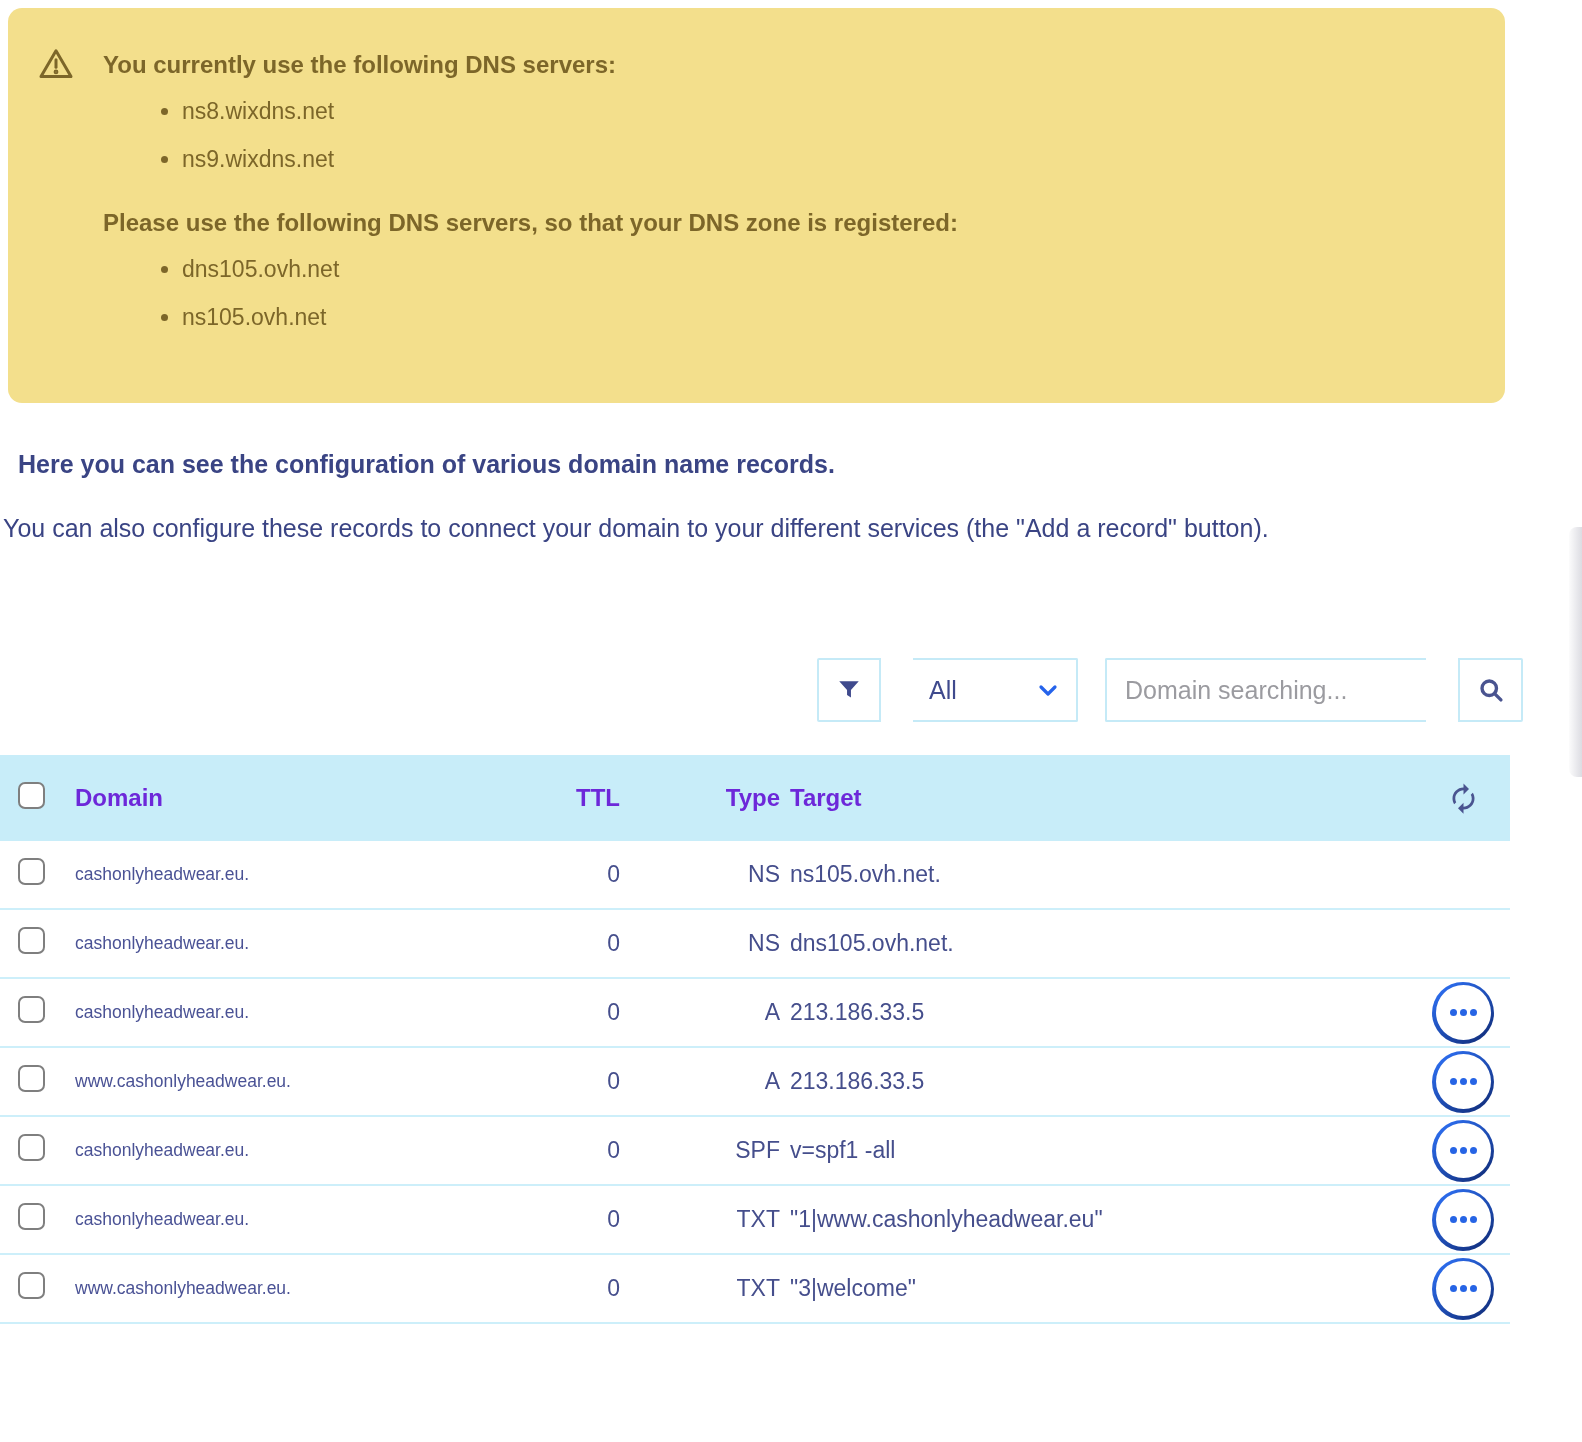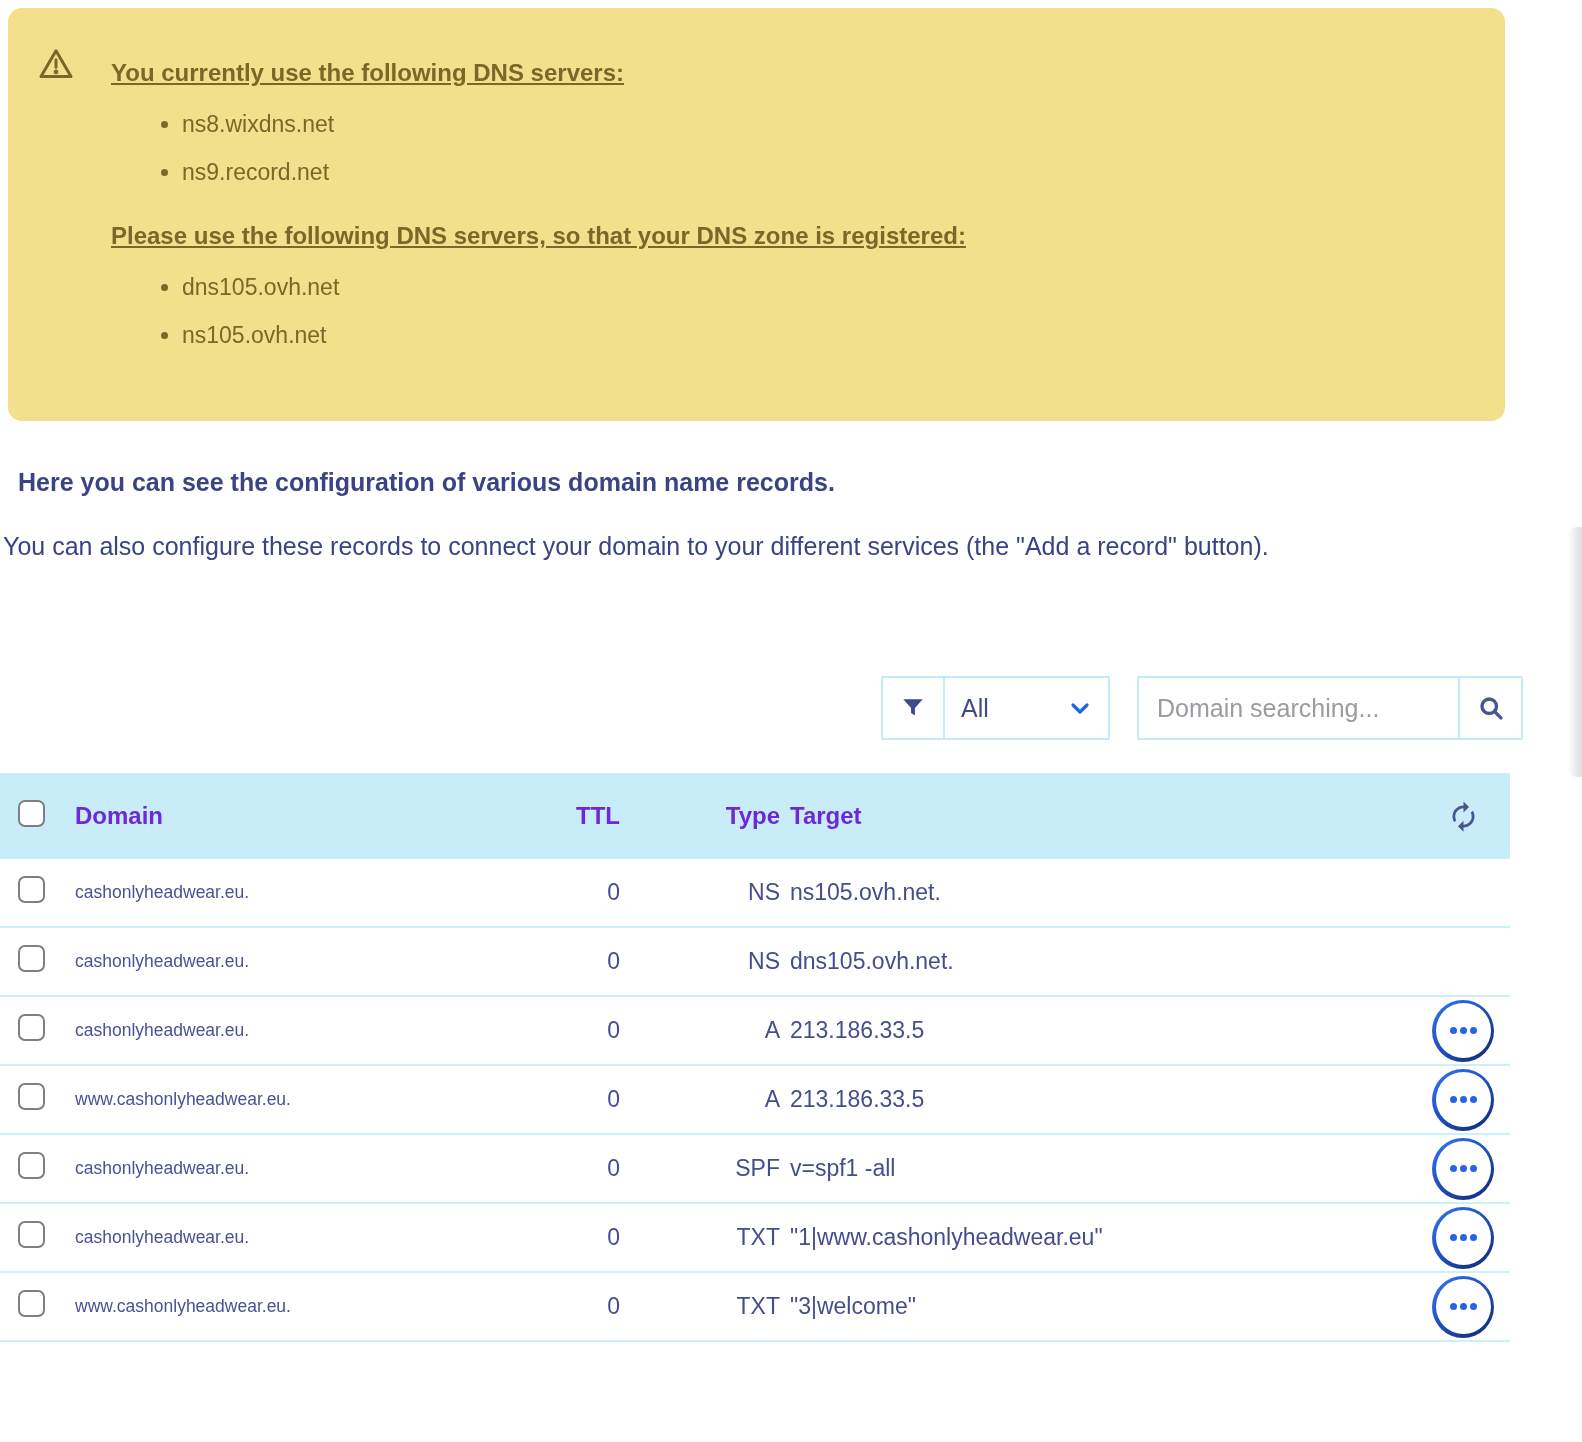--- a/index.html
+++ b/index.html
@@ -16,21 +16,21 @@
   .banner {
     margin: 8px 77px 0 8px;
     background: #F3DF8C;
     border-radius: 14px;
     padding: 38px 40px 52px 30px;
     color: #7C6629;
     display: flex;
     gap: 26px;
   }
   .warn-icon { width: 36px; height: 36px; flex: none; margin-top: 0px; color: #7C6629; }
-  .banner-headline { font-size: 24px; font-weight: 700; margin: 11px; line-height: 32px; text-decoration: underline; }
+  .banner-headline { font-size: 24px; font-weight: 700; margin: 3px; line-height: 32px; }
   .banner ul {
     margin: 6px 0 10px;
     padding-left: 82px;
     font-size: 23px;
     list-style: disc;
   }
   .banner li { line-height: 48px; }
   .banner .second { margin-top: 24px; }
 
   
@@ -51,21 +51,21 @@
   }
 
   
   .toolbar {
     margin: 108px 59px 0 0;
     display: flex;
     justify-content: flex-end;
     gap: 27px;
     height: 64px;
   }
-  .filter-group, .search-group { display: flex; height: 64px; }
+  .filter-group, .search-group { display: flex; height: 64px; gap: 32px; }
   .filter-iconbox {
     width: 64px; height: 64px;
     border: 2px solid #C5EAF7;
     background: #fff;
     display: flex; align-items: center; justify-content: center;
     border-radius: 2px 0 0 2px;
   }
   .filter-iconbox svg { width: 26px; height: 26px; color: #3F4A8D; }
   .filter-select {
     width: 165px; height: 64px;
@@ -170,21 +170,21 @@
 <div class="banner">
   <svg class="warn-icon" viewBox="0 0 24 24" fill="none" stroke="currentColor" stroke-width="2" stroke-linejoin="round" stroke-linecap="round">
     <path d="M12 3.2 22 20.4 H2 Z"></path>
     <line x1="12" y1="9.2" x2="12" y2="14.2"></line>
     <circle cx="12" cy="17.3" r="0.6" fill="currentColor"></circle>
   </svg>
   <div class="banner-content">
     <p class="banner-headline">You currently use the following DNS servers:</p>
     <ul>
       <li>ns8.wixdns.net</li>
-      <li>ns9.record.net</li>
+      <li>ns9.wixdns.net</li>
     </ul>
     <p class="banner-headline second">Please use the following DNS servers, so that your DNS zone is registered:</p>
     <ul>
       <li>dns105.ovh.net</li>
       <li>ns105.ovh.net</li>
     </ul>
   </div>
 </div>
 
 <p class="intro-heading">Here you can see the configuration of various domain name records.</p>

